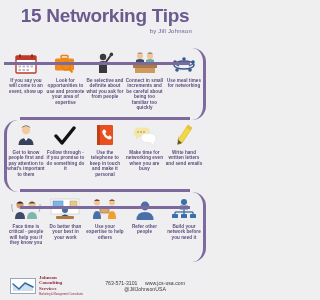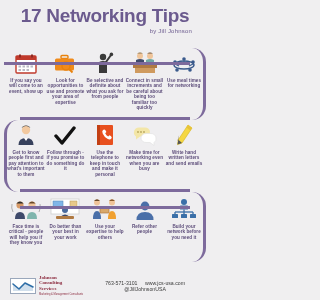--- a/index.html
+++ b/index.html
@@ -82,21 +82,21 @@
     font-size:5.2px;line-height:6.4px;color:#3b3b3b;
   }
   .contact .line1 span{margin:0 3px;}
 </style>
 </head>
 <body>
 
 <div class="page">
 
   <div class="header">
-    <div class="title">17 Networking Tips</div>
+    <div class="title">15 Networking Tips</div>
     <div class="byline">by Jill Johnson</div>
   </div>
 
   <div class="band" style="top:48px;height:72px;">
     <div class="band-inner">
       <div class="rail r1"></div>
 
       <div class="icon-row" style="height:26px;">
         <div class="icon-cell">
           <svg width="22" height="20" viewBox="0 0 22 20">

